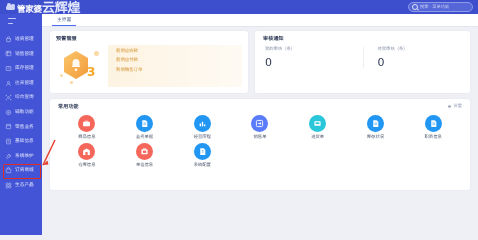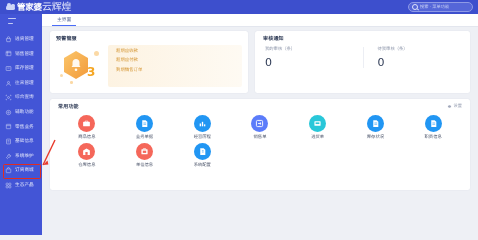--- a/index.html
+++ b/index.html
@@ -65,22 +65,22 @@
   .logo-text {
     color: #ffffff;
     font-size: 8.5px;
     font-weight: bold;
     letter-spacing: -0.2px;
     line-height: 1;
     white-space: nowrap;
   }
   .logo-text .sub {
     color: #e3e7fb;
-    font-weight: normal;
-    font-size: 10px;
+    font-weight: bold;
+    font-size: 13px;
   }
   .header-right {
     margin-left: auto;
     margin-right: 5px;
     display: flex;
     align-items: center;
   }
   .search-box {
     display: flex;
     align-items: center;

